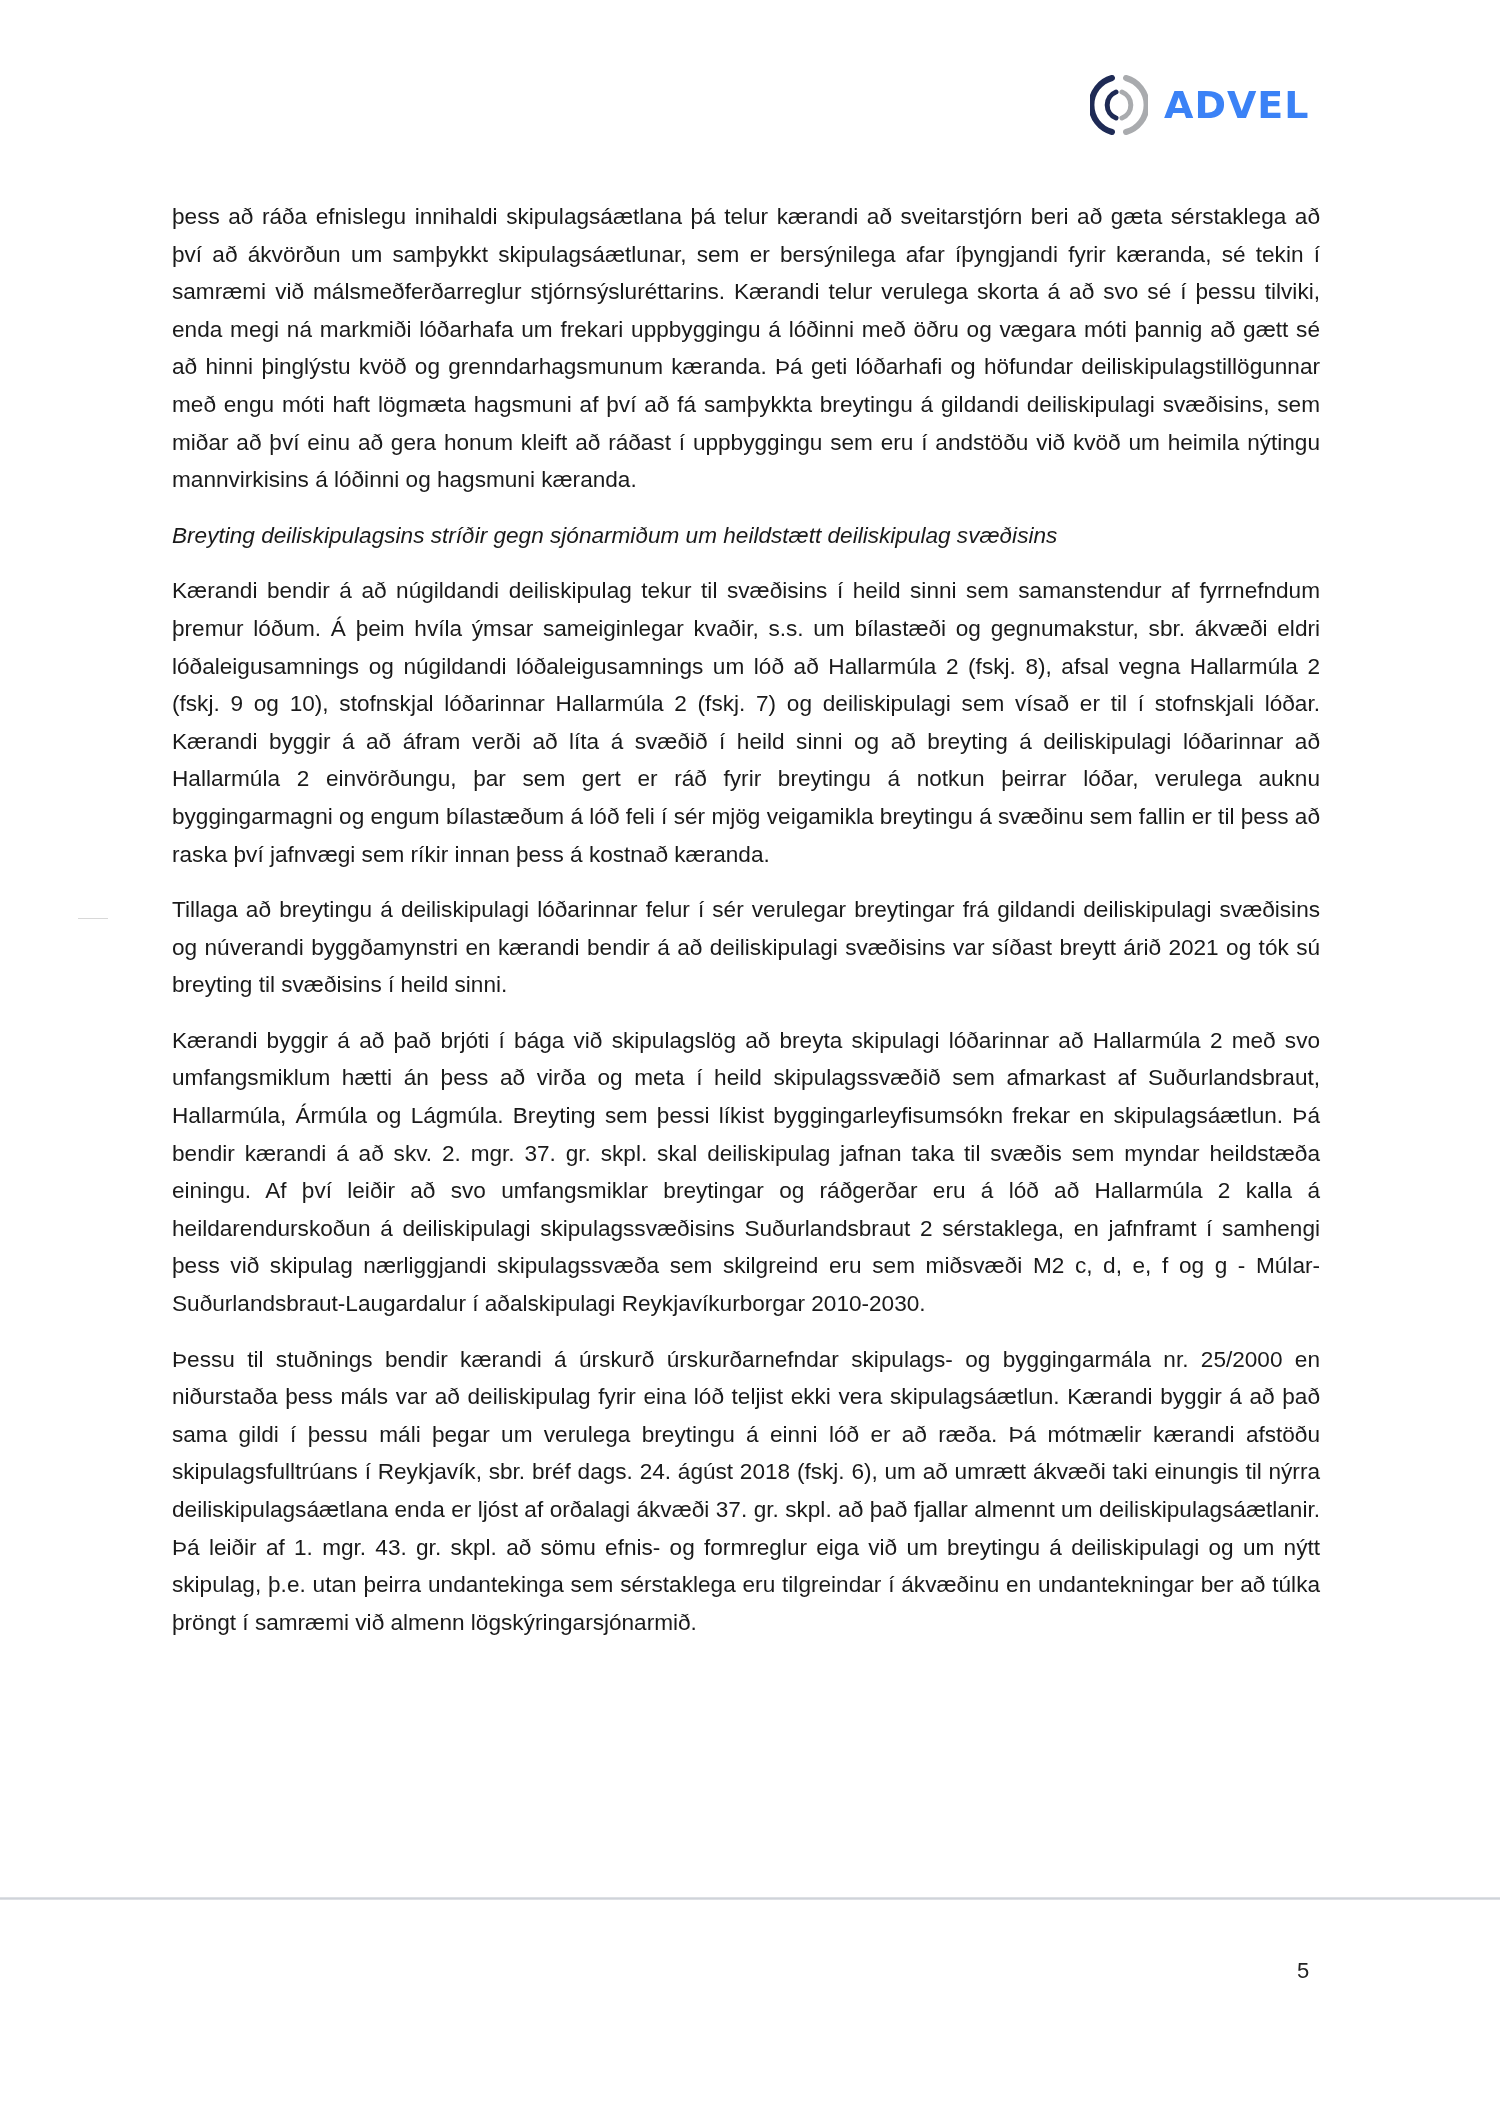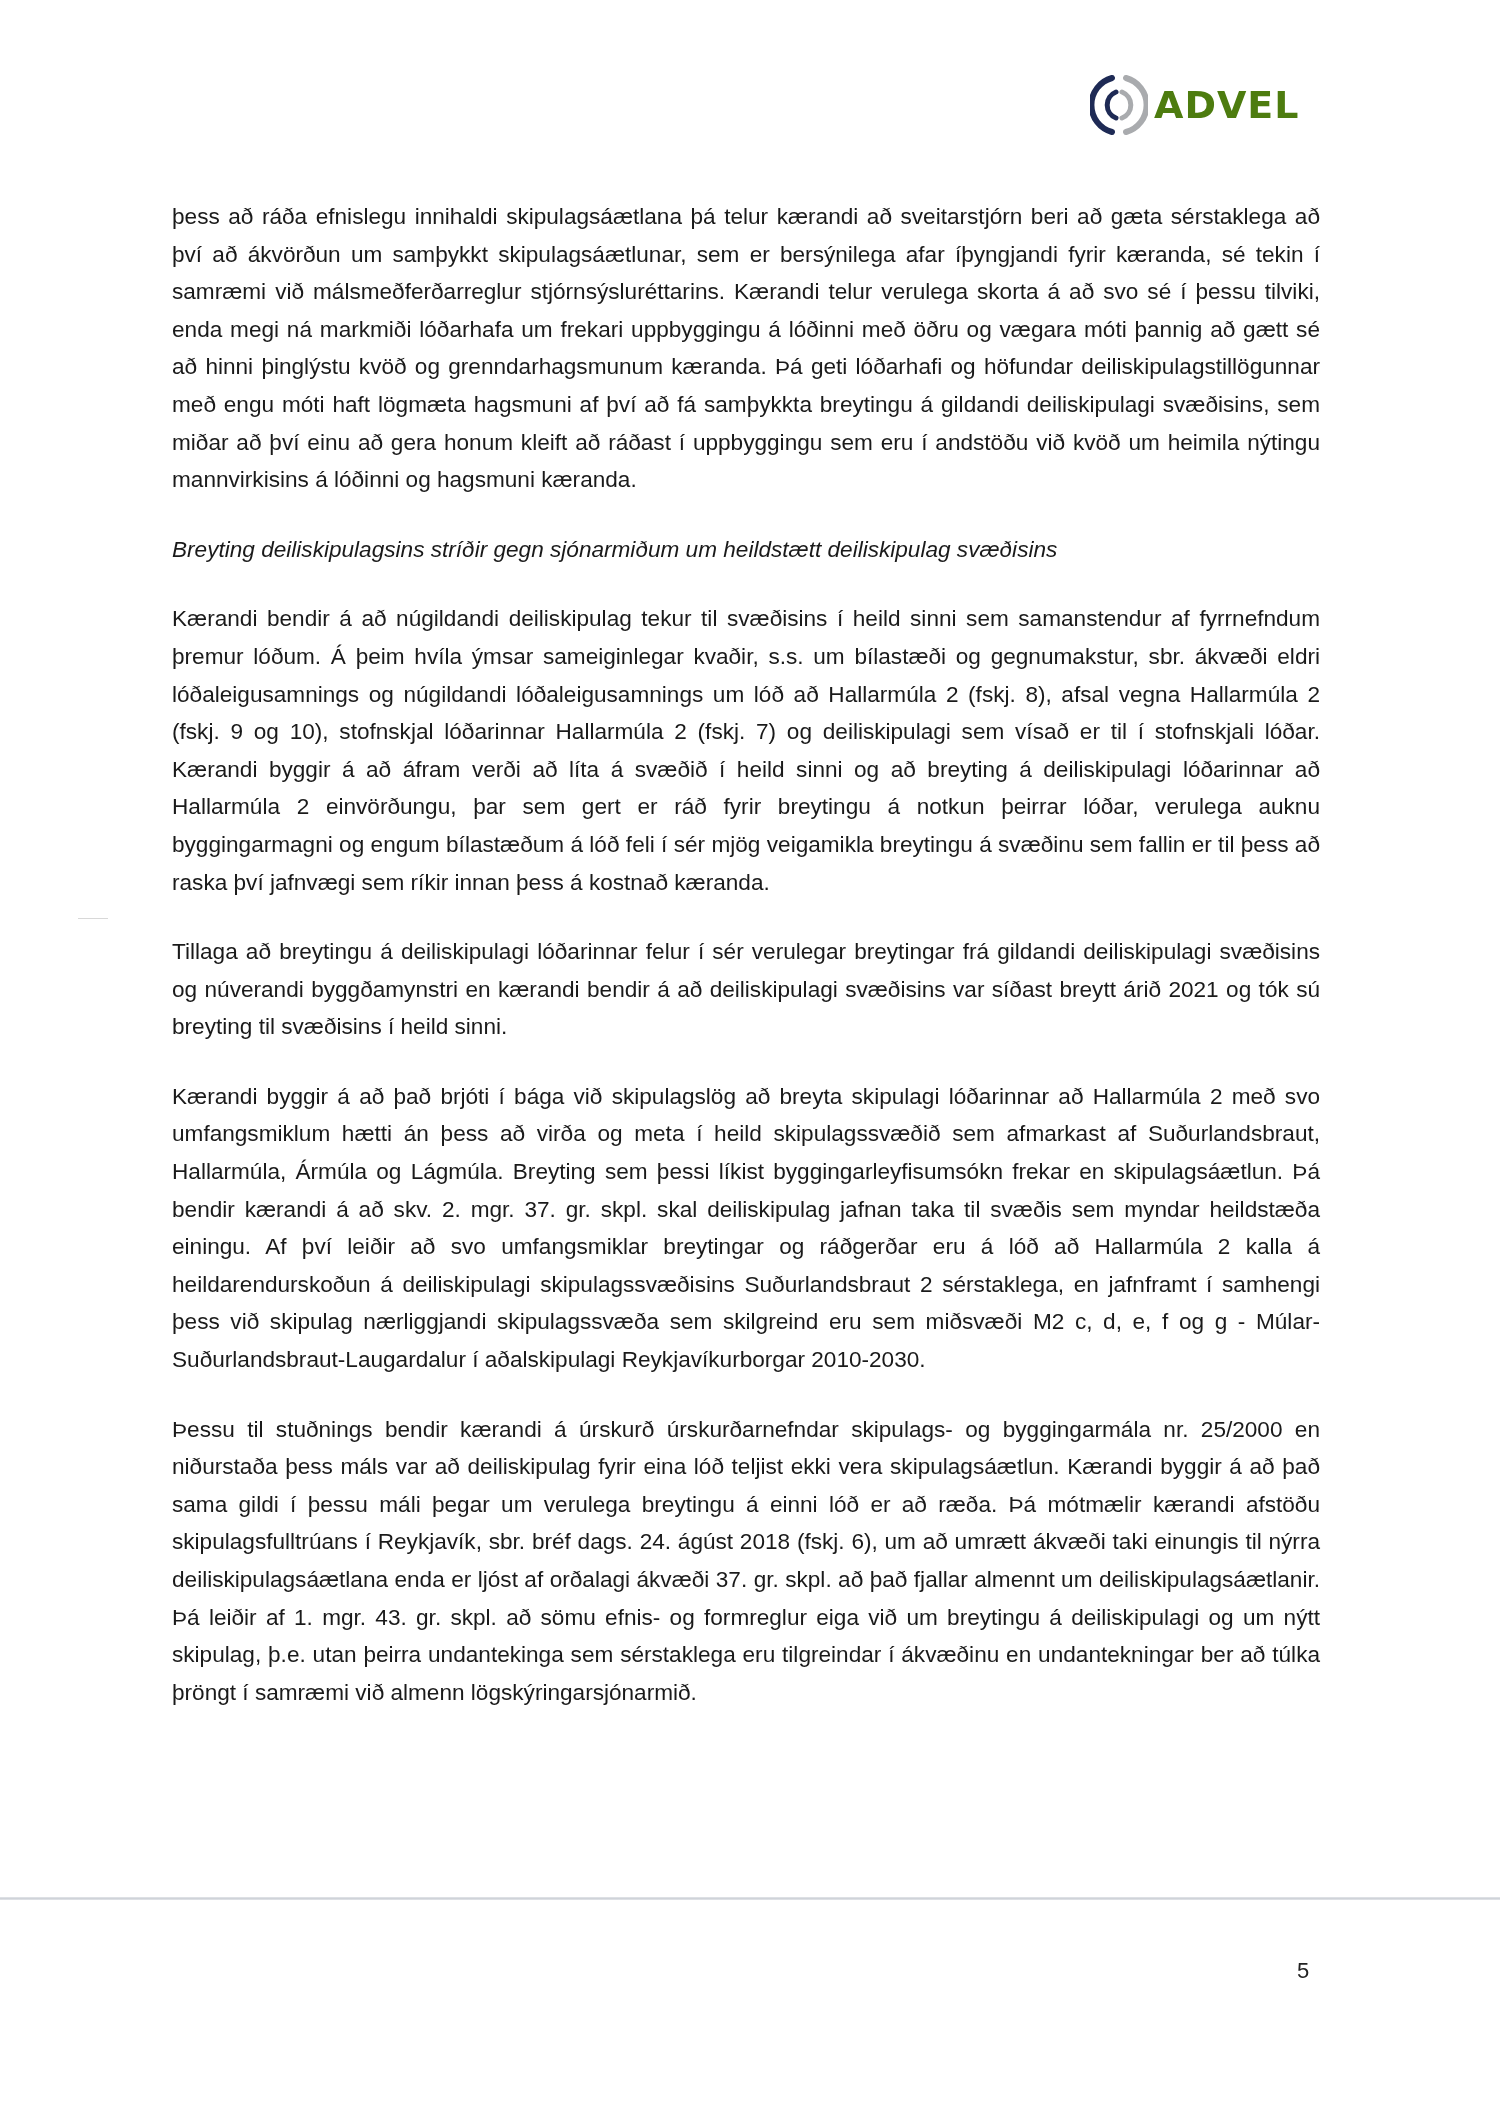--- a/index.html
+++ b/index.html
@@ -8,30 +8,30 @@
       font-family: "Liberation Sans", "DejaVu Sans", sans-serif;
       color: #1a1a1a;
     }
     .logo {
       position: absolute; left: 1090px; top: 70px; height: 70px;
       display: flex; align-items: center;
     }
     .logo svg { display: block; }
     .logo-text {
       font-family: "DejaVu Sans", sans-serif; font-weight: bold;
-      font-size: 38px; color: #4d7c0f; letter-spacing: 1px; margin-left: 6px;
+      font-size: 38px; color: #3b82f6; letter-spacing: 1px; margin-left: 16px;
     }
     .content {
       position: absolute; left: 172px; top: 198px; width: 1148px;
       font-size: 22.6px; line-height: 37.6px;
     }
     .content p {
       margin: 0; text-align: justify;
     }
-    .content p + p { margin-top: 32px; }
+    .content p + p { margin-top: 18px; }
     .content .heading { font-style: italic; }
     .margin-mark {
       position: absolute; left: 78px; top: 918px; width: 30px; height: 1px;
       background: #d8d8d8;
     }
     .footer-rule {
       position: absolute; left: 0; top: 1897px; width: 1500px; height: 3px;
       background: linear-gradient(#e4e6ea, #cfd3d9, #e4e6ea);
     }
     .page-number {

